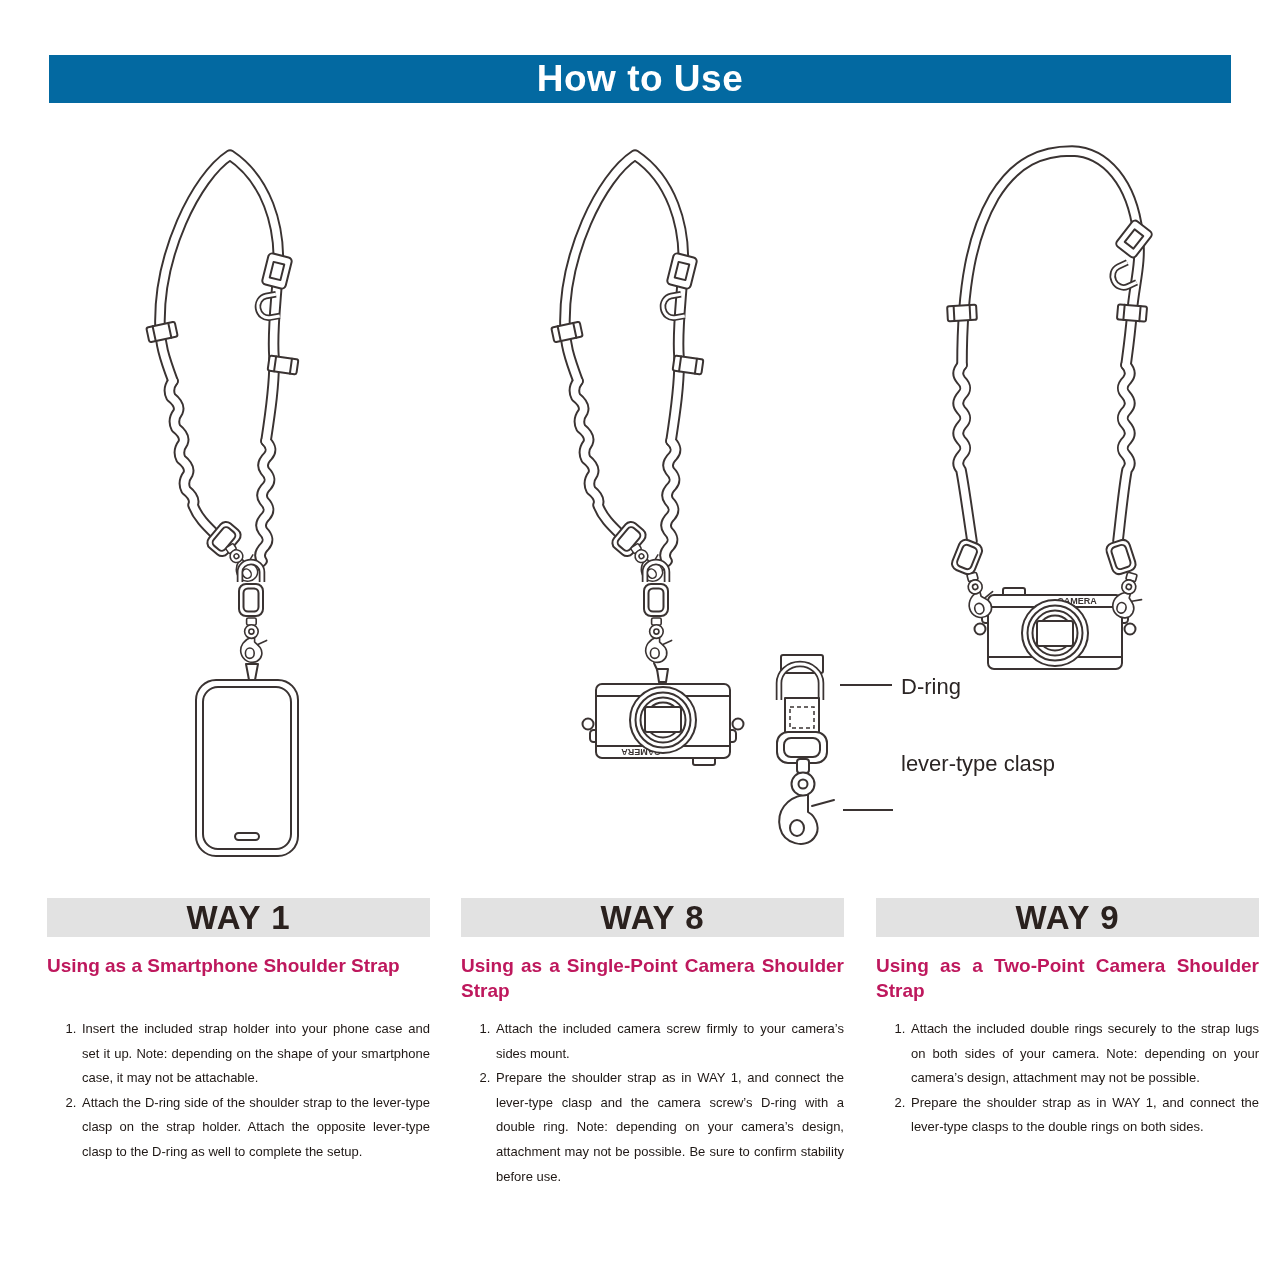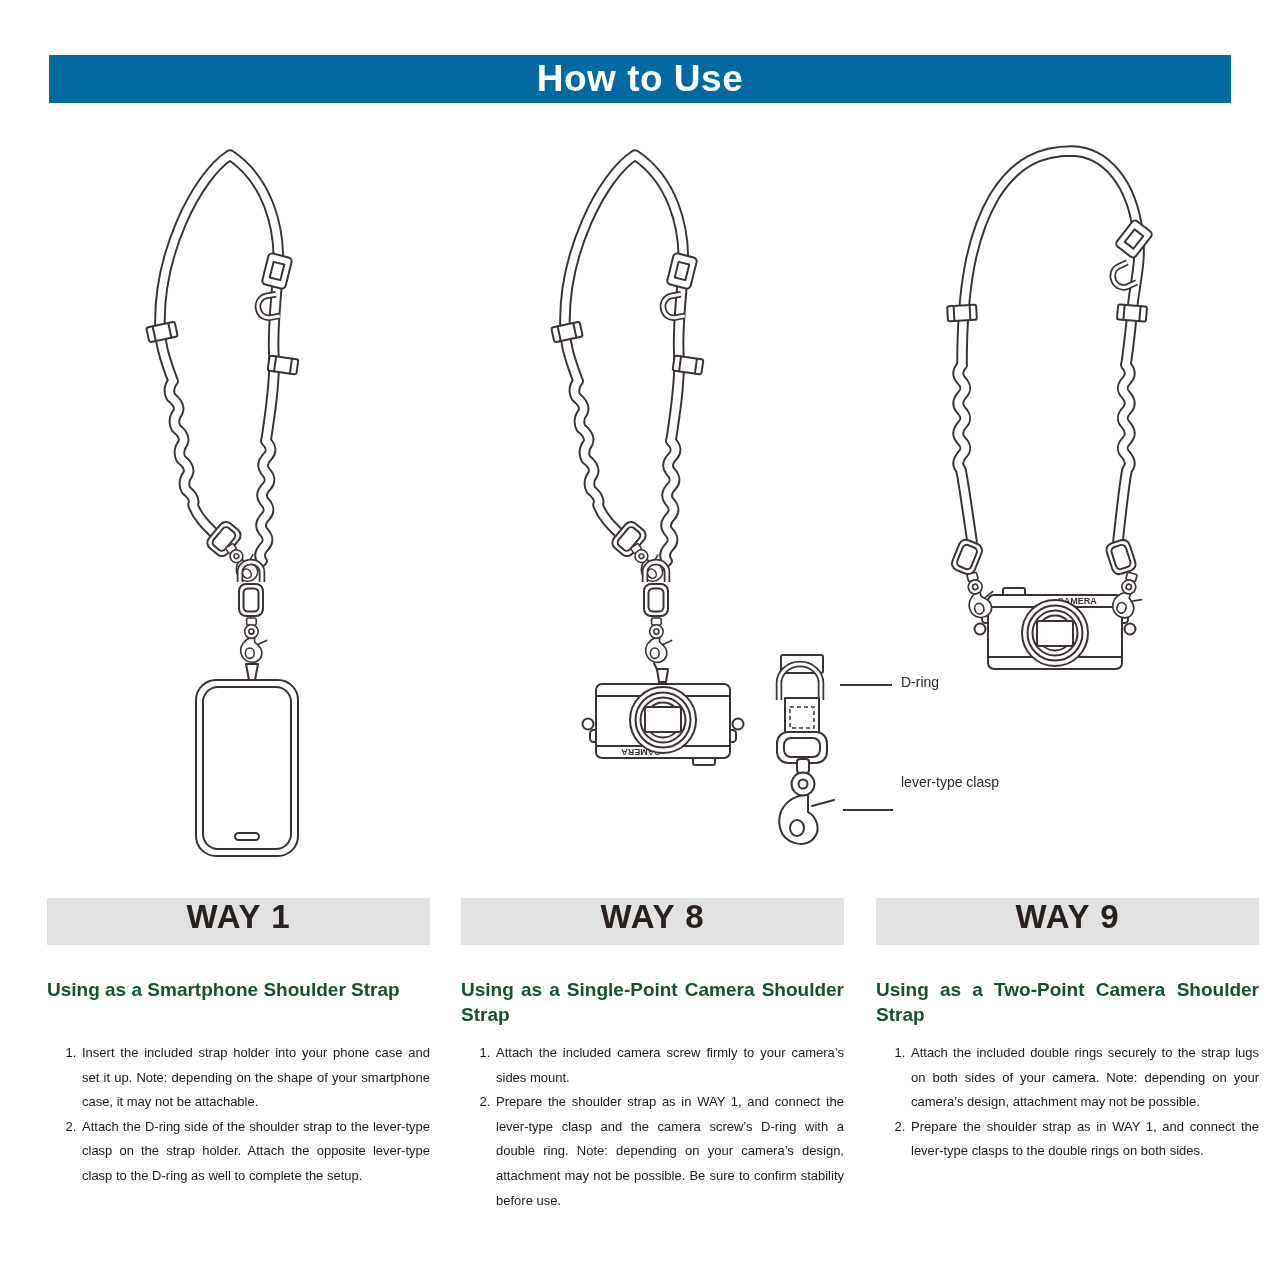--- a/index.html
+++ b/index.html
@@ -14,28 +14,28 @@
   .ln{stroke:#3a3332;stroke-width:2;fill:none;stroke-linejoin:round;stroke-linecap:round;}
   .f{fill:#ffffff;}
   .bo{fill:none;stroke:#3a3332;stroke-width:11.5;stroke-linecap:round;stroke-linejoin:round;}
   .bi{fill:none;stroke:#ffffff;stroke-width:7.6;stroke-linecap:round;stroke-linejoin:round;}
   .dr1{fill:none;stroke:#3a3332;stroke-width:6.5;stroke-linecap:butt;}
   .dr2{fill:none;stroke:#ffffff;stroke-width:3;stroke-linecap:butt;}
   .dash{stroke:#3a3332;stroke-width:1.5;fill:none;stroke-dasharray:4 3;}
   .camtxt{font-family:"Liberation Sans",sans-serif;font-size:9px;font-weight:bold;fill:#3a3332;}
   
   .callout-line{position:absolute;height:0;border-top:2px solid #3a3332;}
-  .callout-label{position:absolute;font-size:14px;color:#2b2524;white-space:nowrap;text-align:center;}
+  .callout-label{position:absolute;font-size:22px;color:#2b2524;white-space:nowrap;text-align:center;}
   
   .col{position:absolute;top:898px;width:383px;}
   .col.c1{left:47px;} .col.c2{left:461px;} .col.c3{left:876px;}
-  .waybar{height:47px;background:#e2e2e2;display:flex;align-items:flex-start;justify-content:center;}
+  .waybar{height:39px;background:#e2e2e2;display:flex;align-items:flex-end;justify-content:center;}
   .waybar span{font-size:33px;font-weight:bold;color:#2a211e;letter-spacing:1px;}
-  .colhead{margin-top:32px;height:52px;font-size:19px;font-weight:bold;line-height:25px;
-           text-align:justify;color:#14532d;}
+  .colhead{margin-top:16px;height:52px;font-size:19px;font-weight:bold;line-height:25px;
+           text-align:justify;color:#be185d;}
   .col ol{margin:12px 0 16px 0;padding:0 0 0 33px;font-size:13px;line-height:24.6px;
           text-align:justify;color:#1f1815;}
   .col ol li{margin:0;padding-left:2px;}
 </style>
 </head>
 <body>
 
 <div id="page">
 
   <div class="hdr">
@@ -177,21 +177,21 @@
       <ellipse cx="32" cy="188" rx="7" ry="8" class="ln f"></ellipse>
       <path class="ln" d="M47 166 L69 160" stroke-width="4"></path>
       <circle cx="38" cy="144" r="11.5" class="ln f"></circle>
       <circle cx="38" cy="144" r="4.5" class="ln f"></circle>
     </g>
   </svg>
 
   <div class="callout-line" style="left:840px;top:684px;width:52px"></div>
   <span class="callout-label" style="left:901px;top:674px">D-ring</span>
   <div class="callout-line" style="left:843px;top:809px;width:50px"></div>
-  <span class="callout-label" style="left:901px;top:774px">lever-type clasp</span>
+  <span class="callout-label" style="left:901px;top:751px">lever-type clasp</span>
 
   <div class="col c1">
     <div class="waybar">
       <span>WAY 1</span>
     </div>
     <div class="colhead">Using as a Smartphone Shoulder Strap</div>
     <ol>
       <li>Insert the included strap holder into your phone case and set it up. Note: depending on the shape of your smartphone case, it may not be attachable.</li>
       <li>Attach the D-ring side of the shoulder strap to the lever-type clasp on the strap holder. Attach the opposite lever-type clasp to the D-ring as well to complete the setup.</li>
     </ol>

